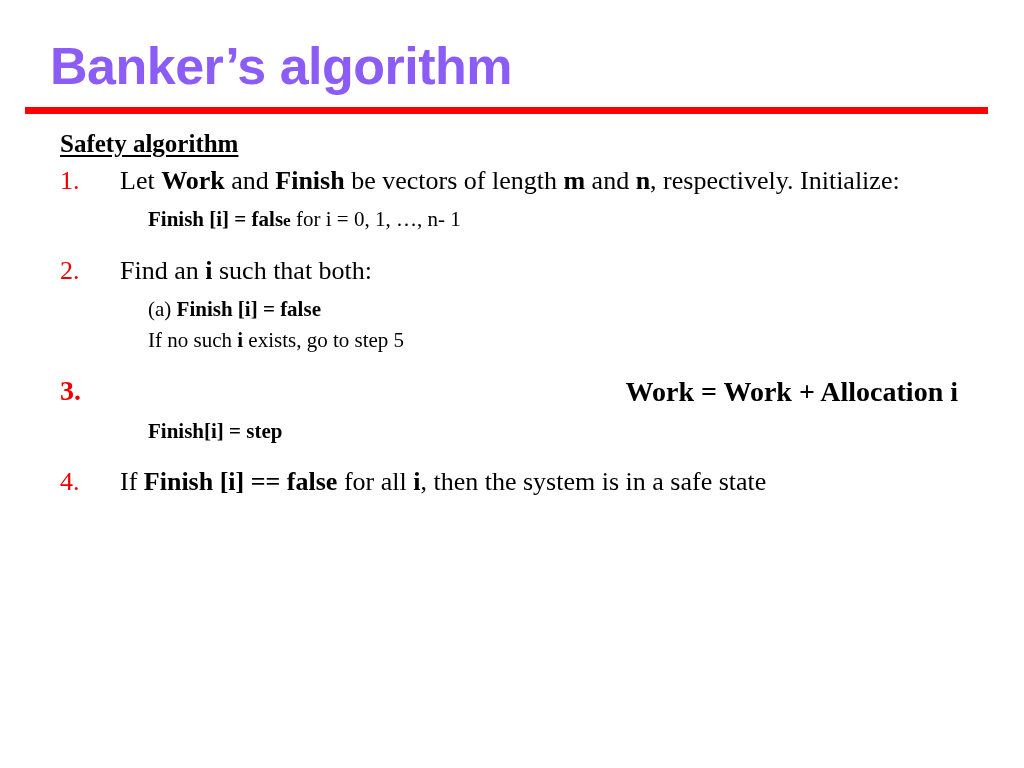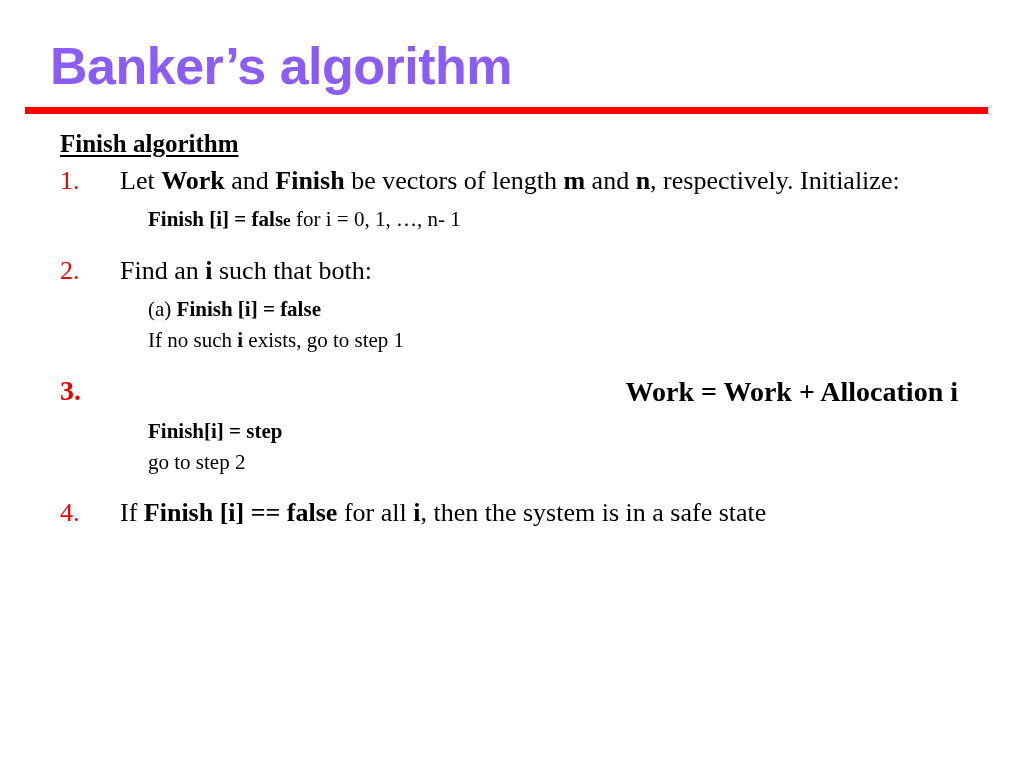--- a/index.html
+++ b/index.html
@@ -136,45 +136,44 @@
 
 <div class="slide">
 
   <div class="slide-title">Banker’s algorithm</div>
 
   <div class="title-rule"></div>
 
   <div class="body-area">
 
     <div>
-      <div class="subhead">Finish algorithm</div>
+      <div class="subhead">Safety algorithm</div>
     </div>
 
     <ol class="steps" id="steps-root">
         <li class="step">
           <span class="step-num">1.</span>
           <div class="step-text"><span class="reg">Let </span><span class="b">Work</span><span class="reg"> and </span><span class="b">Finish</span><span class="reg"> be vectors of length </span><span class="b">m</span><span class="reg"> and </span><span class="b">n</span><span class="reg">, respectively.  Initialize:</span></div>
           <ul class="sublist">
             <li class="subline"><span class="b">Finish [i] = fals</span><span class="small-e">e</span><span class="reg"> for i = 0, 1, …, n- 1</span></li>
           </ul>
         </li>
         <li class="step">
           <span class="step-num">2.</span>
           <div class="step-text"><span class="reg">Find an </span><span class="b">i</span><span class="reg"> such that both:</span></div>
           <ul class="sublist">
             <li class="subline"><span class="reg">(a) </span><span class="b">Finish [i] = false</span></li>
-            <li class="subline"><span class="reg">If no such </span><span class="b">i</span><span class="reg"> exists, go to step 1</span></li>
+            <li class="subline"><span class="reg">If no such </span><span class="b">i</span><span class="reg"> exists, go to step 5</span></li>
           </ul>
         </li>
         <li class="step emphasis">
           <span class="step-num">3.</span>
           <div class="step-text nojust"><span class="b">Work = Work + Allocation i</span></div>
           <ul class="sublist">
             <li class="subline"><span class="b">Finish[i] = step</span></li>
-            <li class="subline"><span class="reg">go to step 2</span></li>
           </ul>
         </li>
         <li class="step">
           <span class="step-num">4.</span>
           <div class="step-text"><span class="reg">If </span><span class="b">Finish [i] == false</span><span class="reg"> for all </span><span class="b">i</span><span class="reg">, then the system is in a safe state</span></div>
         </li>
       </ol>
 
   </div>
 </div>

